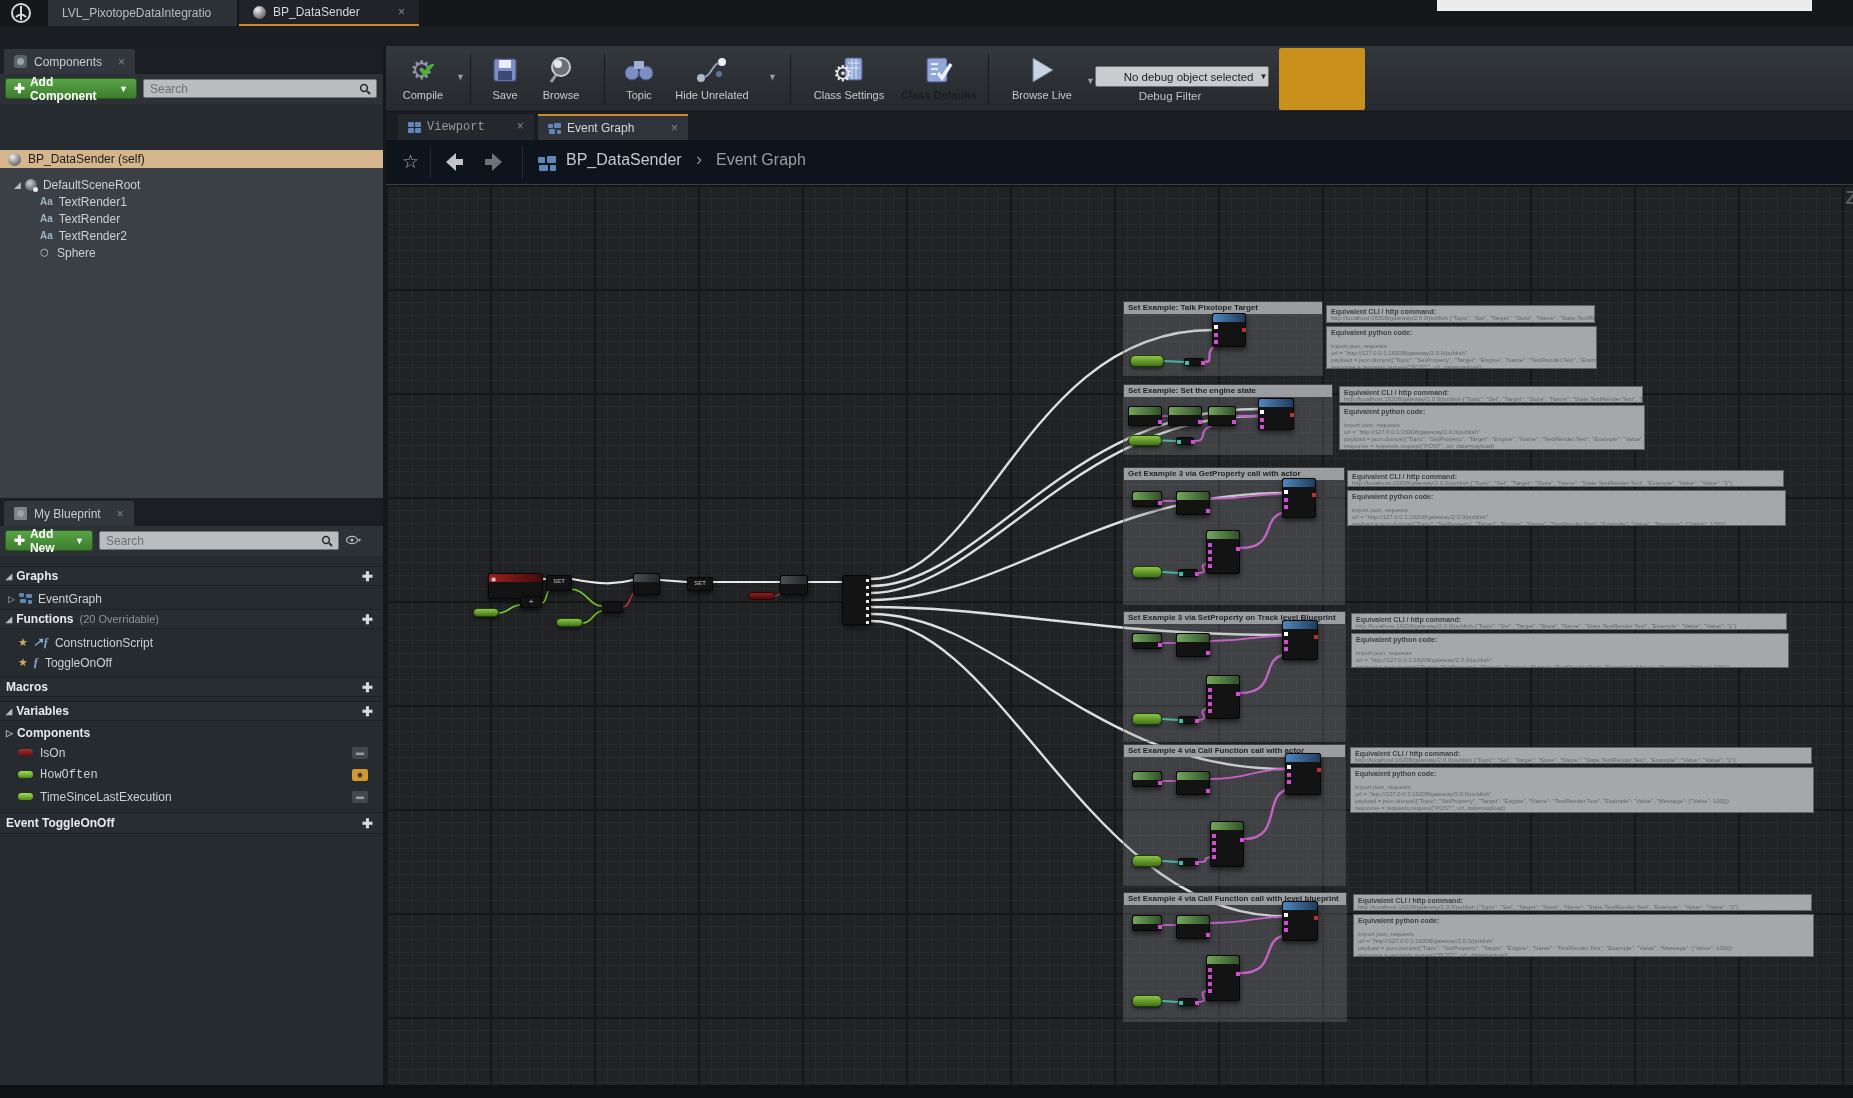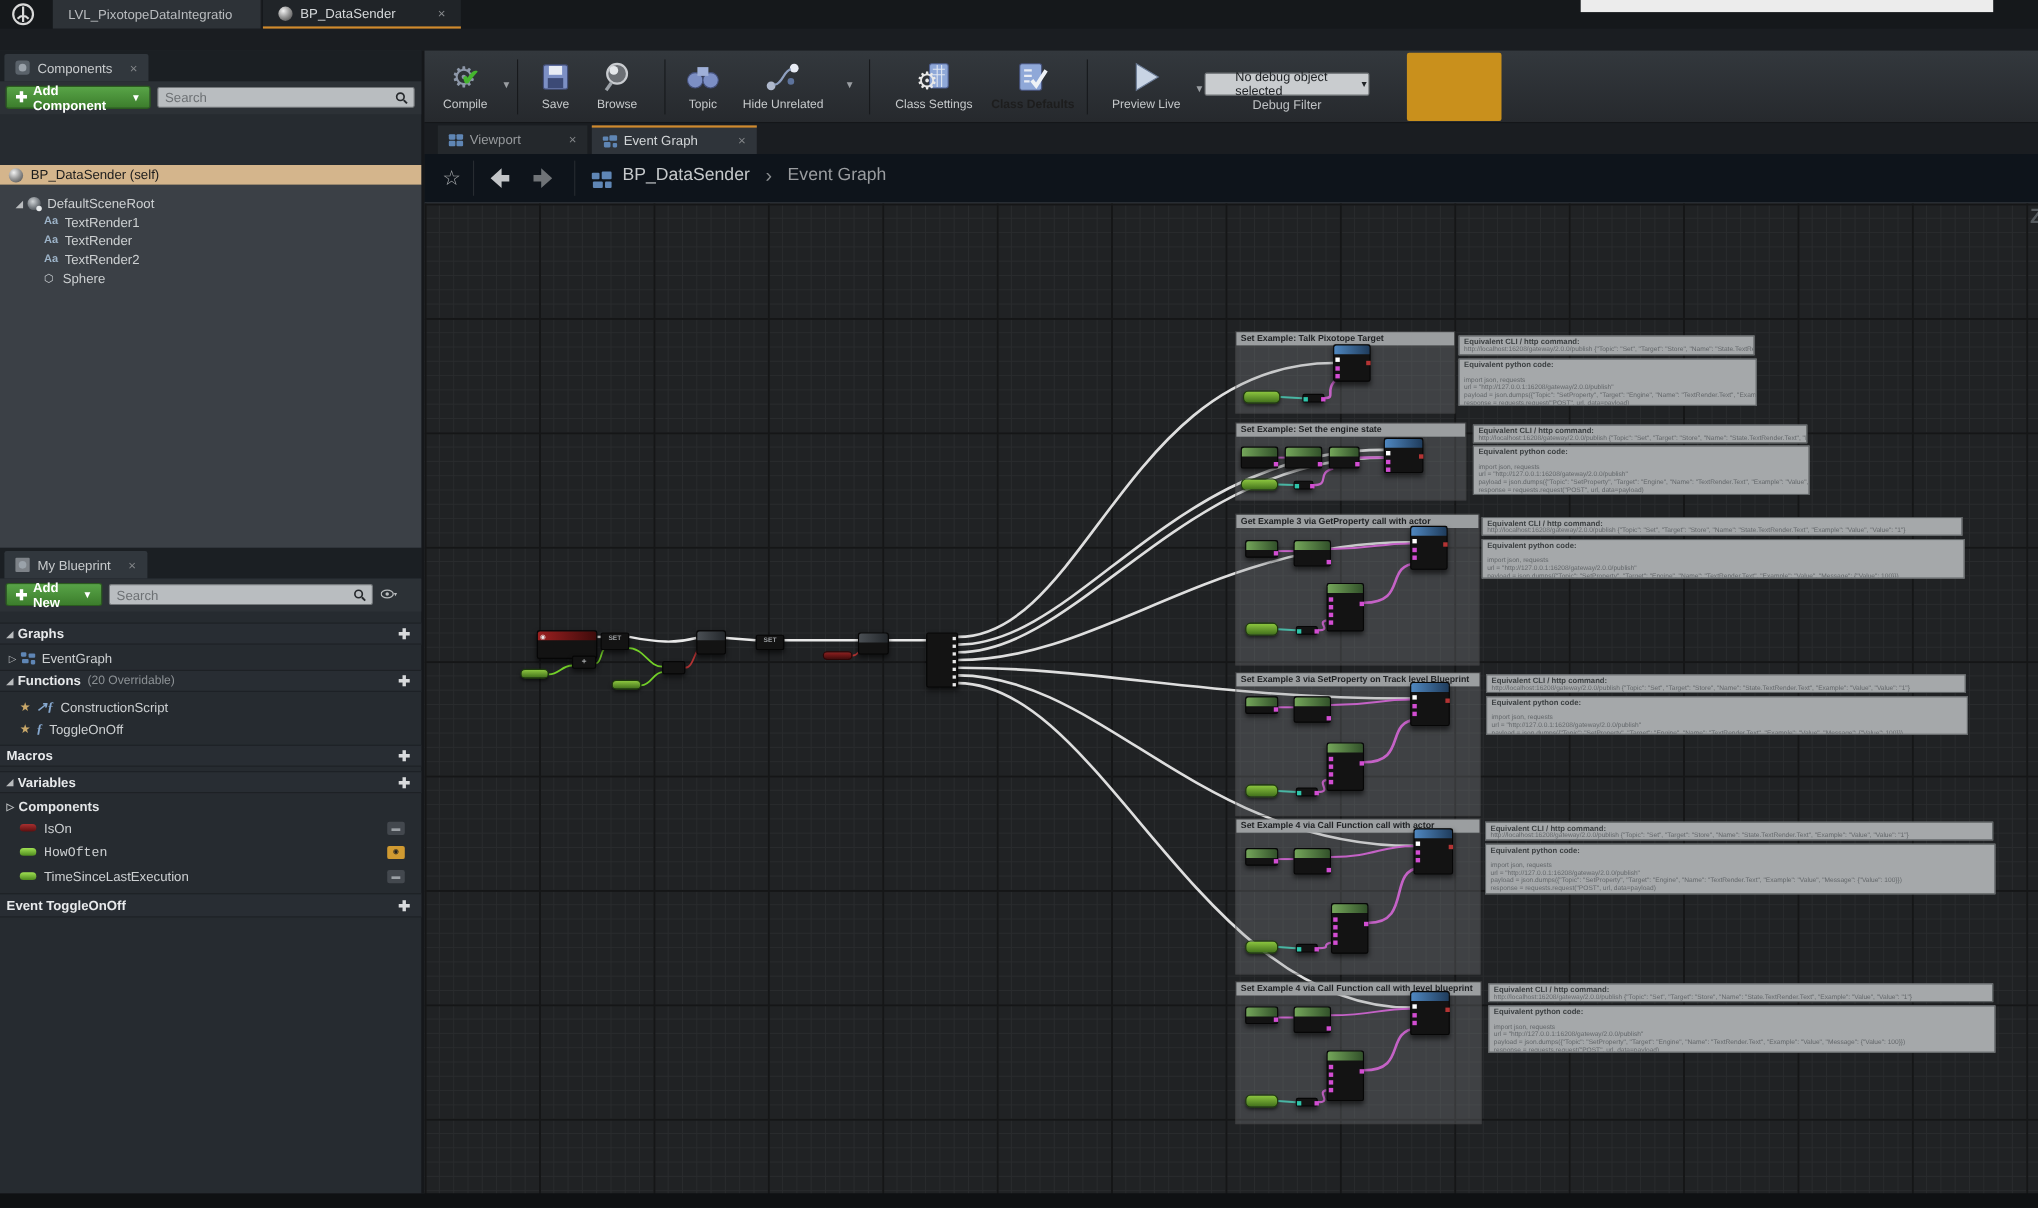--- a/index.html
+++ b/index.html
@@ -59,28 +59,28 @@
   .sq { position:absolute; background:#5f86b5; border-radius:1px; }
 
   
   .toolbar { position:absolute; left:386px; top:46px; width:1467px; height:66px; background:linear-gradient(#33383d,#26292d); border-bottom:1px solid #141619; }
   .tbtn { position:absolute; top:5px; display:flex; flex-direction:column; align-items:center; color:#c6c9cb; font-size:11px; }
   .tbtn .icn { height:38px; display:flex; align-items:center; justify-content:center; }
   .tbtn .lbl { margin-top:0; white-space:nowrap; }
   .tsep { position:absolute; top:8px; width:1px; height:50px; background:#17191c; }
   .tcaret { position:absolute; color:#9a9ea2; font-size:9px; }
   .classdef-bg { position:absolute; left:893px; top:2px; width:86px; height:62px; background:#c9901c; border-radius:2px; }
-  .debug-dd { position:absolute; left:1095px; top:20px; width:150px; height:21px; background:#c9cccf; border:1px solid #6e7275; border-radius:2px; font-size:11.5px; color:#202326; display:flex; align-items:center; justify-content:center;padding-left:27px; }
+  .debug-dd { position:absolute; left:1095px; top:20px; width:174px; height:21px; background:#c9cccf; border:1px solid #6e7275; border-radius:2px; font-size:11.5px; color:#202326; display:flex; align-items:center; justify-content:center;padding-left:27px; }
   .debug-dd .caret { margin-left:6px; font-size:8px; }
   .debug-lbl { position:absolute; left:1095px; top:44px; width:150px; text-align:center; color:#bfc2c5; font-size:11.5px; }
 
   
   .doctab-strip { position:absolute; left:386px; top:112px; width:1467px; height:28px; background:#1a1d21; }
   .doctab { position:absolute; top:2px; height:26px; display:flex; align-items:center; font-size:12px; padding:0 10px; }
-  .doctab.inactive { left:12px; width:136px; background:#24282c; color:#979a9d; }
+  .doctab.inactive { left:12px; width:136px; background:#24282c; color:#979a9d;font-family:Liberation Mono, monospace; }
   .doctab.active { left:152px; width:150px; background:#2f343a; color:#d3d6d8; border-top:2px solid #d08a2d; }
   .doctab .close { margin-left:auto; color:#84878a; }
   .breadcrumb { position:absolute; left:386px; top:140px; width:1467px; height:45px; background:#0e141b; border-bottom:1px solid #3a3f44; }
   .bc-star { position:absolute; left:16px; top:10px; color:#a9acae; font-size:19px; }
   .bc-sep { position:absolute; top:6px; width:1px; height:32px; background:#272c31; }
   .bc-arrow { position:absolute; top:11px; width:24px; height:22px; }
   .bc-text { position:absolute; top:11px; font-size:16px; color:#b9bcbe; }
   .bc-chev { color:#8a8d90; }
   .zoom-ind { position:absolute; right:-4px; top:2px; color:#555a5e; font-size:19px; font-weight:bold; }
 
@@ -359,21 +359,21 @@
         </span>
       <span class="lbl">Class Defaults</span>
     </div>
     <div class="tsep" style="left:602px;"></div>
     <div class="tbtn" style="left:618px; width:76px;">
       <span class="icn">
           <svg width="30" height="30" viewBox="0 0 30 30">
             <path d="M6 3 L26 15 L6 27 Z" fill="#c8d4e4" stroke="#6a7a94"></path>
           </svg>
         </span>
-      <span class="lbl">Preview Live</span>
+      <span class="lbl">Browse Live</span>
     </div>
     <span class="tcaret" style="left:700px; top:30px;">▼</span>
     <div class="debug-dd" style="left:709px;">
       <span>No debug object selected</span>
         <span class="caret">▼</span>
     </div>
     <div class="debug-lbl" style="left:709px;">Debug Filter</div>
   </div>
 
   <div class="doctab-strip">

